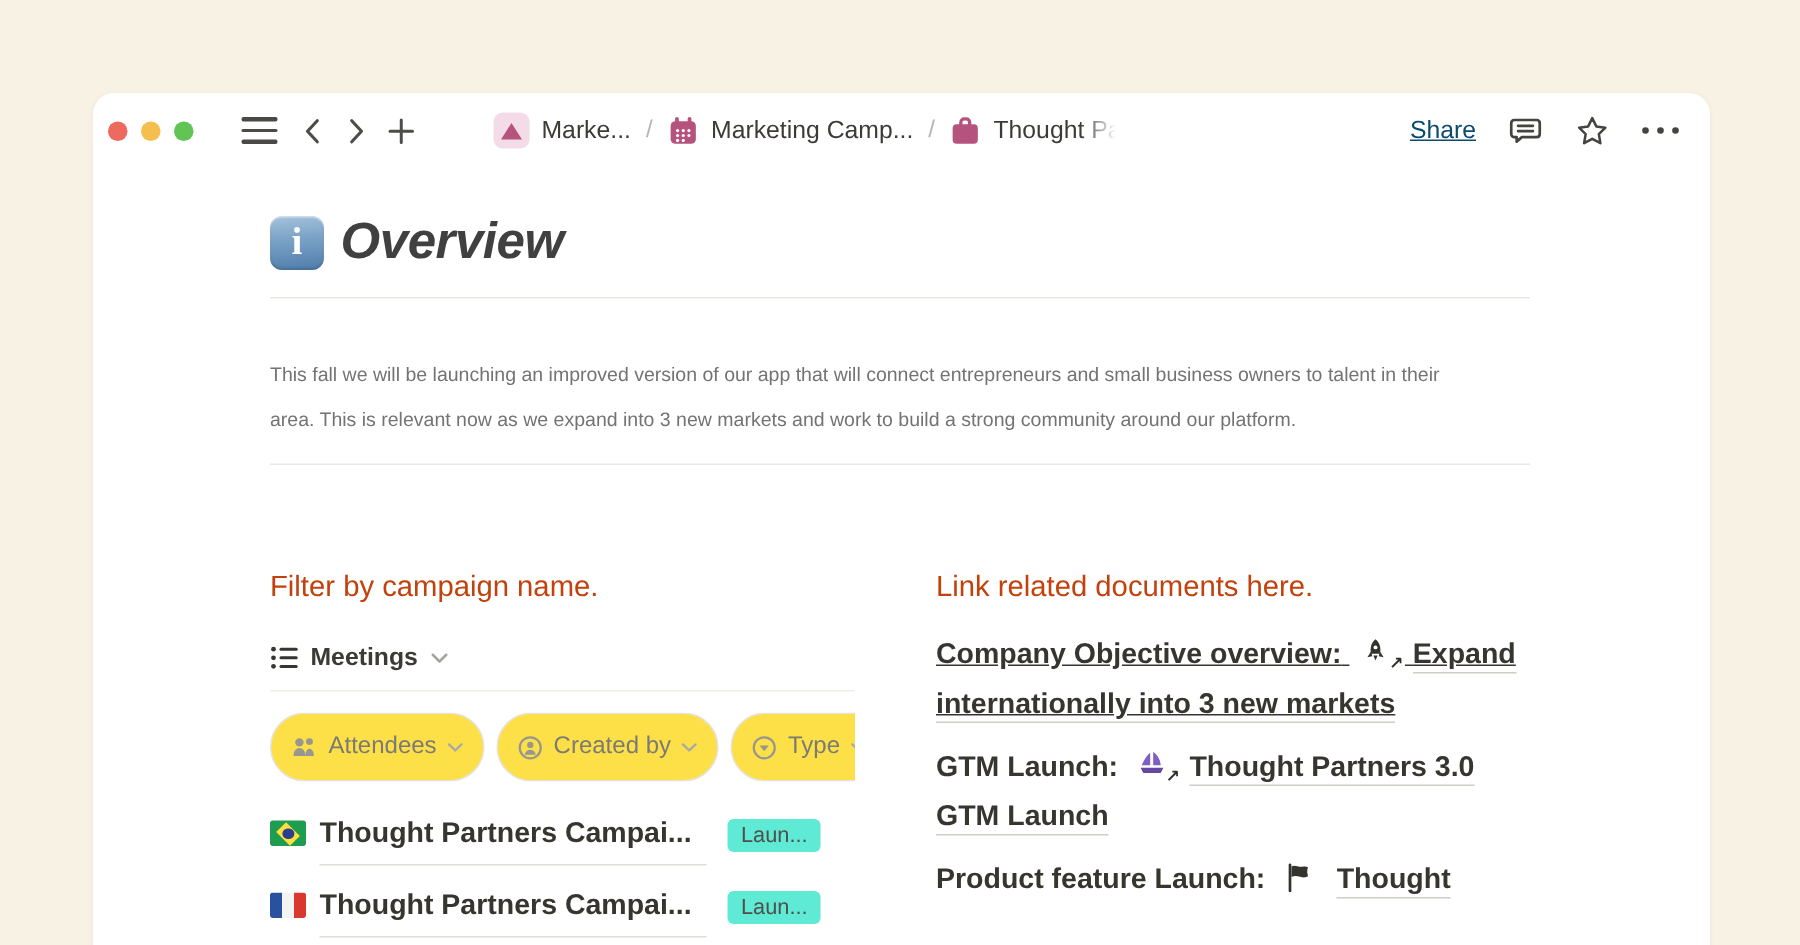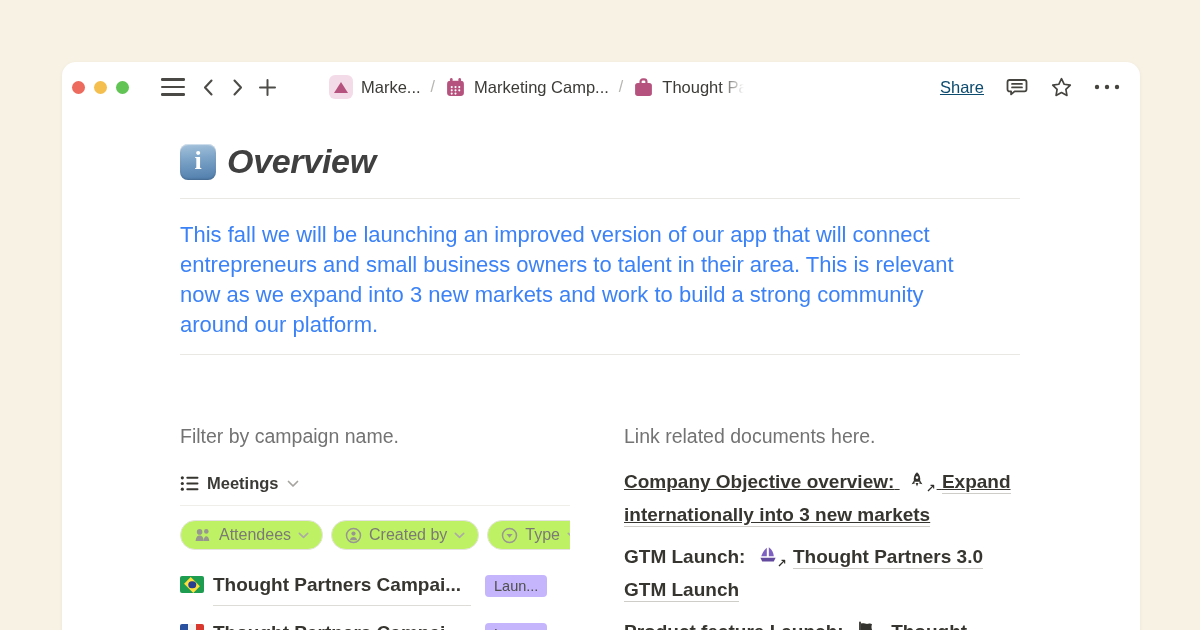--- a/index.html
+++ b/index.html
@@ -35,45 +35,45 @@
   .content { padding:0 120px 0 118px; }
   .page-title-row { margin-top:36px; display:flex; align-items:center; gap:11px; }
   .info-emoji { width:36px; height:36px; border-radius:8px; flex:none; cursor:pointer;
      background:linear-gradient(175deg,#A6C3DC 0%,#7FA6C9 38%,#4E7CAB 100%);
      box-shadow:inset 0 1px 1px rgba(255,255,255,.55), inset 0 -1px 2px rgba(0,0,0,.18);
      display:flex; align-items:center; justify-content:center; }
   .info-emoji .i-glyph { font-family:"Liberation Serif",serif; font-weight:700; font-size:26px; color:#fff; line-height:1; margin-top:-2px; }
   h1 { font-size:34px; font-weight:700; color:#404040; letter-spacing:-.3px;font-style:italic; }
   .divider { height:1px; background:#E9E8E3; }
   .d1 { margin-top:17px; } .d2 { margin-top:14px; }
-  .intro { margin-top:21px; max-width:806px; font-size:22px; line-height:30px; color:#3b82f6; }
+  .intro { margin-top:36px; max-width:806px; font-size:13px; line-height:30px; color:#737373; }
 
   .columns { display:grid; grid-template-columns:390px 385px; column-gap:54px; margin-top:56px; }
   h2 { font-size:25px; font-weight:700; color:#37352F; line-height:32px; }
-  .subtitle { margin-top:12px; font-size:19.5px; color:#737373; line-height:26px; }
+  .subtitle { margin-top:12px; font-size:19.5px; color:#c2410c; line-height:26px; }
 
   
   .view-row { margin-top:25px; display:flex; align-items:center; gap:8px; cursor:pointer; }
   .view-row .vlabel { font-size:16.5px; font-weight:700; color:#3B3A36; }
   .d3 { margin-top:12px; background:#EFEEE9; }
   .chips { margin-top:14px; display:flex; gap:8px; overflow:hidden; width:390px; }
-  .chip { flex:none; display:flex; align-items:center; gap:7px; height:30px; padding:0 13px;
-     border:1px solid #E5E3DF; border-radius:999px; background:#bef264; font-size:16px; color:#7B7A75; cursor:pointer; }
+  .chip { flex:none; display:flex; align-items:center; gap:7px; height:46px; padding:0 13px;
+     border:1px solid #E5E3DF; border-radius:999px; background:#fde047; font-size:16px; color:#7B7A75; cursor:pointer; }
   .rows { margin-top:17px; }
   .trow { display:flex; align-items:flex-start; padding-top:7px; cursor:pointer; }
   .trow + .trow { margin-top:9px; }
   .flag { width:24px; height:17px; border-radius:2px; overflow:hidden; position:relative; flex:none; margin-top:2px; }
   .flag-br { background:#1E9C50; }
   .flag-br .diamond { position:absolute; left:50%; top:50%; width:13px; height:13px; background:#FEDF3E; transform:translate(-50%,-50%) rotate(45deg) scale(1,.72); }
   .flag-br .globe { position:absolute; left:50%; top:50%; width:7.5px; height:7.5px; border-radius:50%; background:#2A3F8F; transform:translate(-50%,-50%); }
   .flag-fr { display:flex; }
   .flag-fr i { flex:1; } .flag-fr i:nth-child(1){background:#2A50A0;} .flag-fr i:nth-child(2){background:#F4F4F2;} .flag-fr i:nth-child(3){background:#D9382F;}
   .rtitle { margin-left:9px; width:258px; flex:none; font-size:19px; font-weight:700; color:#37352F;
      white-space:nowrap; overflow:hidden; padding-bottom:9px; border-bottom:1px solid #DEDCD6; }
-  .tag { margin-left:14px; margin-top:1px; background:#c4b5fd; color:#504F4B; font-size:14.5px; padding:3px 9px; border-radius:4px; white-space:nowrap; }
+  .tag { margin-left:14px; margin-top:1px; background:#5eead4; color:#504F4B; font-size:14.5px; padding:3px 9px; border-radius:4px; white-space:nowrap; }
 
   
   .doc-item { font-size:19px; line-height:33px; color:#37352F; }
   .doc-item.first { margin-top:16px;text-decoration:underline; } .doc-item + .doc-item { margin-top:9px; }
   .doc-l1 { white-space:nowrap; }
   .doc-label { font-weight:700; }
   .mention-icon { position:relative; display:inline-block; width:21px; height:20px; margin:0 9px 0 7px; vertical-align:-3px; }
   .mention-icon .arrow { position:absolute; right:-8px; bottom:-3px; font-size:11.5px; font-weight:700; color:#2F2E2A;
      font-family:"DejaVu Sans",sans-serif; line-height:1; }
   .doc-link { font-weight:700; color:#37352F; border-bottom:1.5px solid #CFCDC7; padding-bottom:1px; cursor:pointer; }

